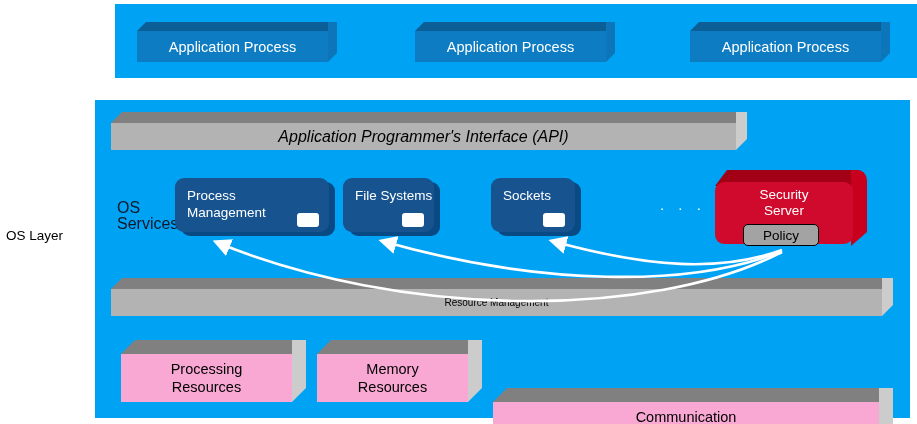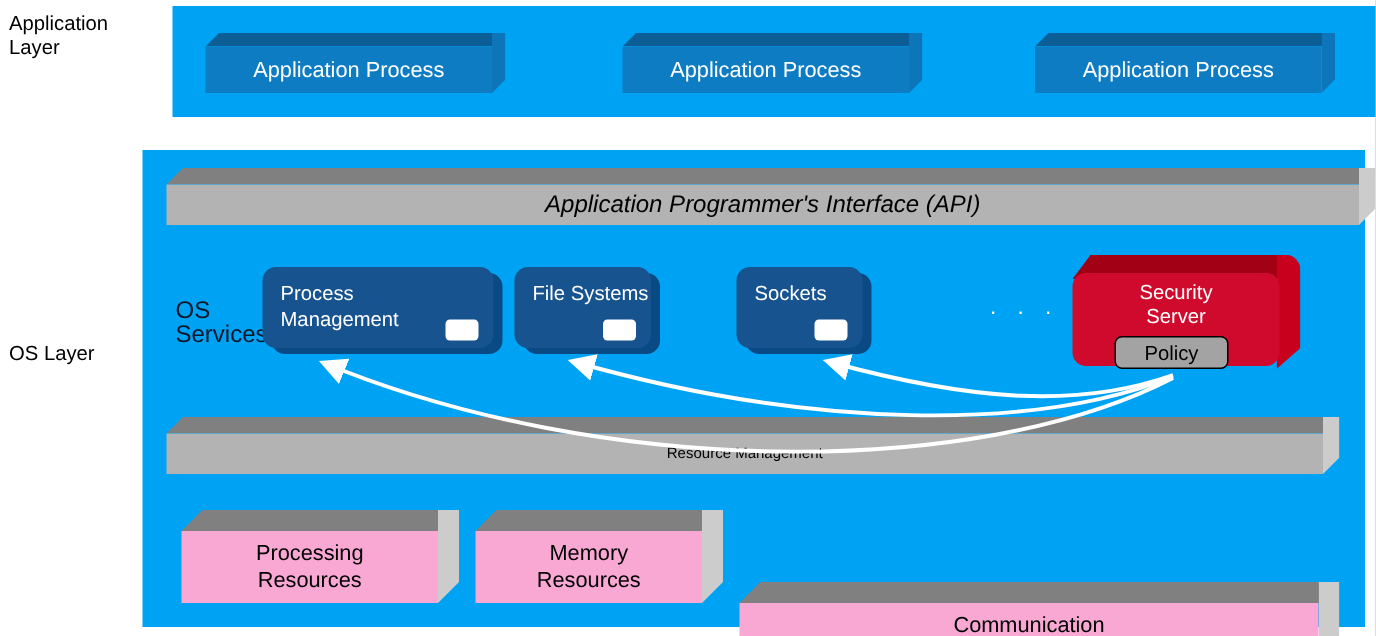--- a/index.html
+++ b/index.html
@@ -103,21 +103,21 @@
     width: calc(100% - 11px);
     height: 27px;
     background: #b3b3b3;
     display: flex;
     align-items: center;
     justify-content: center;
     color: #000000;
     font-size: 10px;
     white-space: nowrap;
   }
-  #api-bar { left: 16px; top: 12px; width: 806px; text-decoration: underline; }
+  #api-bar { left: 16px; top: 12px; width: 636px; text-decoration: underline; }
   #api-bar .gb-face { font-style: italic; font-size: 16px; }
   #resource-management-bar { left: 16px; top: 178px; width: 782px; }
 
   
   #os-services-label {
     position: absolute;
     left: 22px;
     top: 100px;
     color: #0f172a;
     font-size: 16px;
@@ -288,22 +288,20 @@
     width: 917px;
     height: 424px;
     pointer-events: none;
   }
 </style>
 </head>
 <body>
 
 <div id="diagram">
 
-  <div class="layer-label" id="app-layer-label">Application
-Layer</div>
   <div class="layer-label" id="os-layer-label">OS Layer</div>
 
   <div class="panel" id="application-panel">
 
     <div class="app-process" id="app-process-1" style="left:22px; width:200px;">
       <div class="ap-top"></div>
       <div class="ap-side"></div>
       <div class="ap-face">Application Process</div>
     </div>
 

